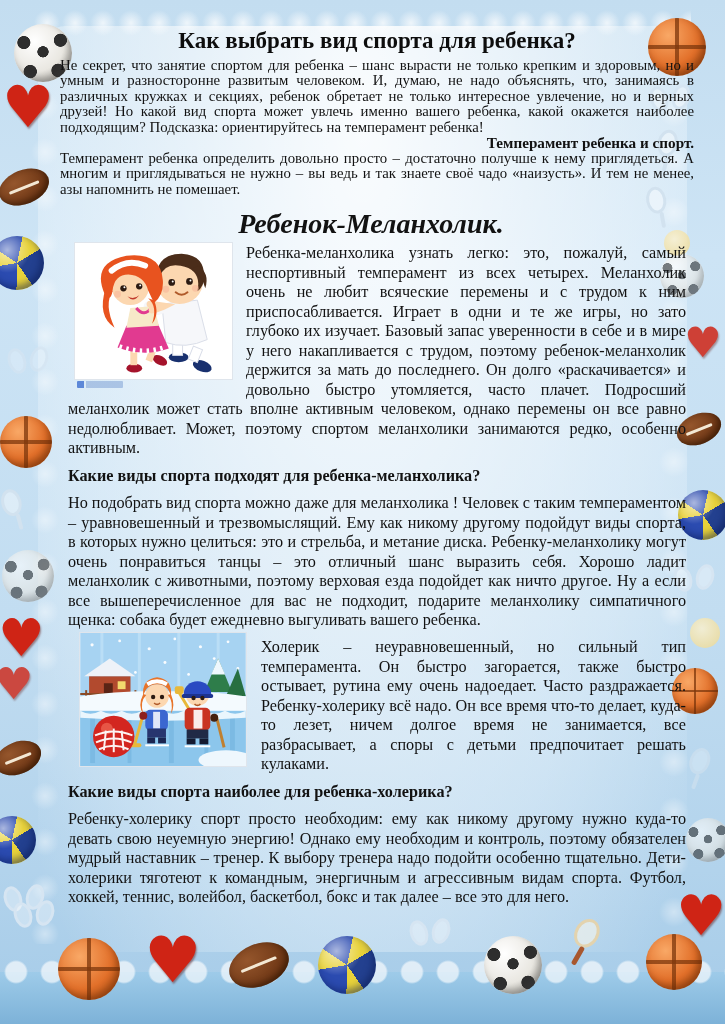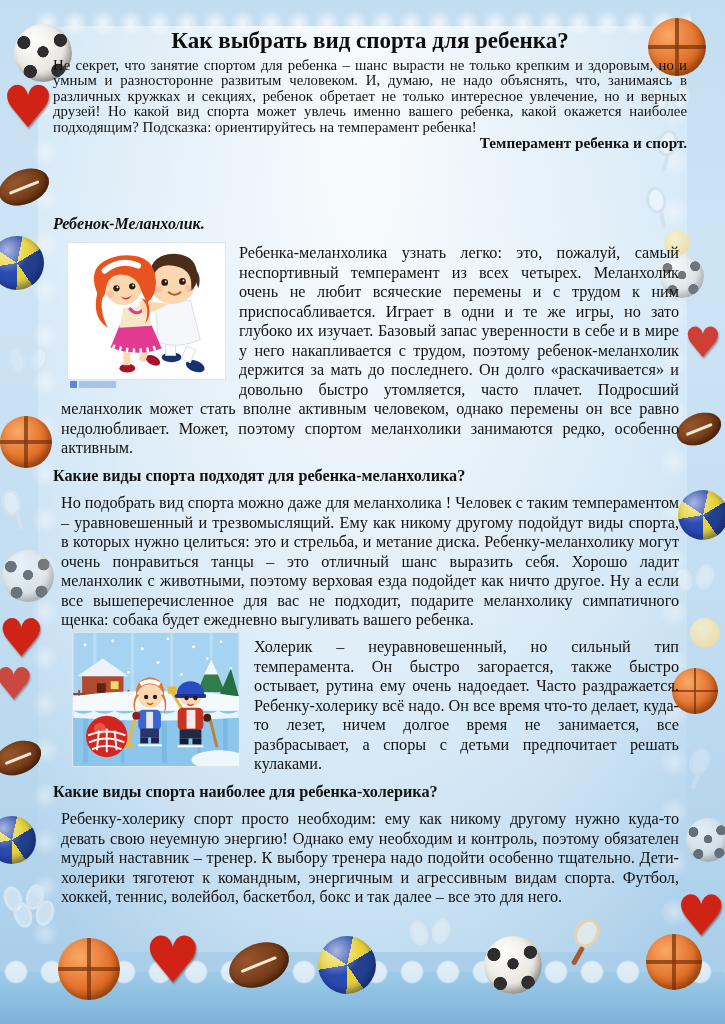--- a/index.html
+++ b/index.html
@@ -64,28 +64,28 @@
   .rackets::before,.rackets::after{content:"";position:absolute;width:18px;height:26px;border:3px solid #d6e5f2;
      border-radius:50%;background:rgba(255,255,255,.35);box-sizing:border-box;}
   .rackets::before{left:2px;top:6px;transform:rotate(-18deg);}
   .rackets::after{left:24px;top:4px;transform:rotate(16deg);}
   .tennis{width:30px;height:56px;}
   .tennis::before{content:"";display:block;width:24px;height:30px;border:3px solid #e3d3ae;border-radius:50%;
      background:rgba(255,250,235,.55);box-sizing:border-box;}
   .tennis::after{content:"";display:block;width:5px;height:20px;background:#a8572e;margin:-1px auto 0;border-radius:2px;}
   .pale2{opacity:.6;}
   
-  .content{position:absolute;left:53px;width:634px;z-index:3;}
+  .content{position:absolute;left:60px;width:634px;z-index:3;}
   h1{font-size:23px;line-height:26px;margin:0;text-align:center;font-weight:bold;color:#0d0d0d;}
   .small-p{font-size:14.8px;line-height:15.4px;text-align:justify;margin:0;}
   .intro{margin-top:4px;}
   .center-bold{font-size:15.2px;line-height:16px;font-weight:bold;text-align:right;margin:0;}
-  .sec-head{font-size:16px;line-height:24px;font-weight:bold;font-style:italic;margin:0 12px 4px 0;}
+  .sec-head{font-size:28px;line-height:24px;font-weight:bold;font-style:italic;text-align:center;margin:0 12px 4px 0;}
   .body-p{font-size:16.2px;line-height:19.5px;text-align:justify;margin:8px;}
-  .q{font-size:16.2px;line-height:19.5px;font-weight:bold;margin:0;text-align:left;}
+  .q{font-size:16.2px;line-height:19.5px;font-weight:bold;margin:8px;text-align:left;}
   .float-img{float:left;position:relative;background:#fff;border:1px solid #dfe5ec;box-sizing:border-box;}
   .float-img.mel{width:159px;height:138px;margin:2px 13px 2px 14px;}
   .float-img.chol{width:168px;height:135px;margin:2px 14px 4px 19px;}
   .float-img svg{display:block;width:100%;height:100%;}
   .wm{position:absolute;left:2px;bottom:-9px;width:46px;height:7px;opacity:.8;
       background:linear-gradient(to right,#3d6fd0 0 7px,rgba(0,0,0,0) 7px 9px,#9db9e0 9px 100%);border-radius:1px;}
   .clear{clear:both;}
 </style>
 </head>
 <body>
@@ -134,20 +134,21 @@
   <div class="d volleyball" style="left:318px;top:936px;width:58px;height:58px"></div>
   <div class="d rackets" style="left:408px;top:914px"></div>
   <div class="d soccer" style="left:484px;top:936px;width:58px;height:58px"></div>
   <div class="d tennis" style="left:568px;top:918px;transform:rotate(30deg)"></div>
   <div class="d basketball" style="left:646px;top:934px;width:56px;height:56px"></div>
 
   <div class="content" style="top:28px">
     <h1>Как выбрать вид спорта для ребенка?</h1>
     <p class="small-p intro">Не секрет, что занятие спортом для ребенка – шанс вырасти не только крепким и здоровым, но и умным и разносторонне развитым человеком. И, думаю, не надо объяснять, что, занимаясь в различных кружках и секциях, ребенок обретает не только интересное увлечение, но и верных друзей! Но какой вид спорта может увлечь именно вашего ребенка, какой окажется наиболее подходящим? Подсказка: ориентируйтесь на темперамент ребенка!</p>
     <p class="center-bold">Темперамент ребенка и спорт.</p>
+    <p class="small-p">Темперамент ребенка определить довольно просто – достаточно получше к нему приглядеться. А многим и приглядываться не нужно – вы ведь и так знаете своё чадо «наизусть». И тем не менее, азы напомнить не помешает.</p>
   </div>
 
   <div class="content" style="top:212px">
     <h2 class="sec-head">Ребенок-Меланхолик.</h2>
     <span class="float-img mel">
       <svg viewBox="0 0 159 138">
         <rect width="159" height="138" fill="#ffffff"></rect>
 
         <ellipse cx="105" cy="116" rx="10" ry="5" fill="#18306e"></ellipse>
         <ellipse cx="129" cy="125" rx="10" ry="5.5" fill="#18306e" transform="rotate(20 129 125)"></ellipse>

